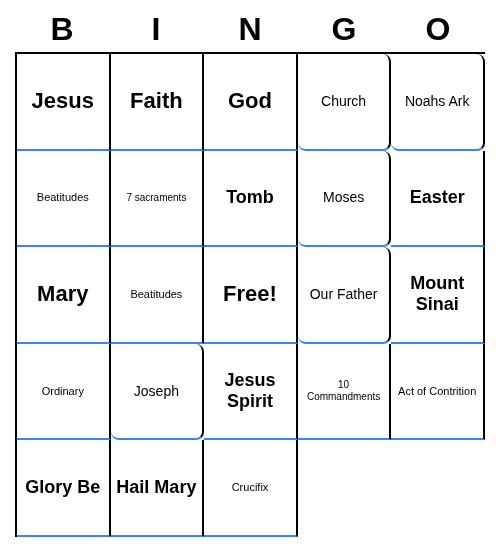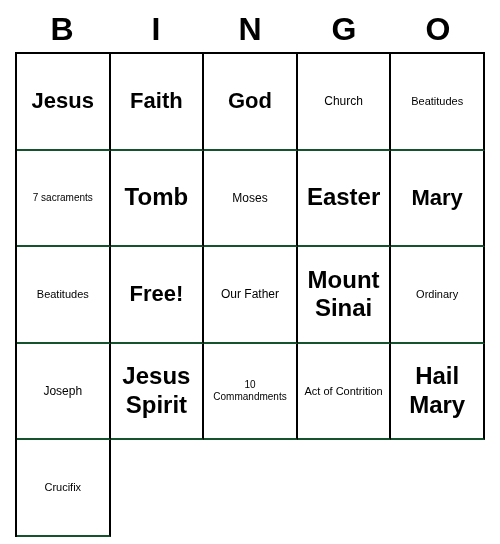--- a/index.html
+++ b/index.html
@@ -31,61 +31,63 @@
     .bingo-grid {
       display: grid;
       grid-template-columns: repeat(5, 1fr);
       grid-template-rows: repeat(5, 1fr);
       border-top: 2px solid #000;
       border-left: 2px solid #000;
       flex: 1;
     }
     .bingo-cell {
       border-right: 2px solid #000;
-      border-bottom: 2px solid #14532d;
+      border-bottom: 2px solid #3b82f6;
       display: flex;
       align-items: center;
       justify-content: center;
       text-align: center;
       padding: 4px;
       line-height: 1.2;
     }
     .size-xl { font-size: 22px; font-weight: bold; }
-    .size-lg { font-size: 24px; font-weight: bold; }
-    .size-md { font-size: 12px; }
+    .size-lg { font-size: 18px; font-weight: bold; }
+    .size-md { font-size: 14px; border-radius: 8px; }
     .size-sm { font-size: 11px; }
     .size-xs { font-size: 10px; }
   </style>
 </head>
 <body>
 
 <div class="bingo-container">
   <div class="bingo-header">
   <div class="bingo-header-cell">B</div>
       <div class="bingo-header-cell">I</div>
       <div class="bingo-header-cell">N</div>
       <div class="bingo-header-cell">G</div>
       <div class="bingo-header-cell">O</div>
     </div>
   <div class="bingo-grid">
   <div class="bingo-cell size-xl">Jesus</div>
       <div class="bingo-cell size-xl">Faith</div>
       <div class="bingo-cell size-xl">God</div>
       <div class="bingo-cell size-md">Church</div>
+      <div class="bingo-cell size-md">Noahs Ark</div>
       <div class="bingo-cell size-sm">Beatitudes</div>
       <div class="bingo-cell size-xs">7 sacraments</div>
       <div class="bingo-cell size-lg">Tomb</div>
       <div class="bingo-cell size-md">Moses</div>
       <div class="bingo-cell size-lg">Easter</div>
       <div class="bingo-cell size-xl">Mary</div>
       <div class="bingo-cell size-sm">Beatitudes</div>
       <div class="bingo-cell size-xl">Free!</div>
       <div class="bingo-cell size-md">Our Father</div>
       <div class="bingo-cell size-lg">Mount Sinai</div>
       <div class="bingo-cell size-sm">Ordinary</div>
       <div class="bingo-cell size-md">Joseph</div>
       <div class="bingo-cell size-lg">Jesus Spirit</div>
       <div class="bingo-cell size-xs">10 Commandments</div>
       <div class="bingo-cell size-sm">Act of Contrition</div>
+      <div class="bingo-cell size-lg">Glory Be</div>
       <div class="bingo-cell size-lg">Hail Mary</div>
       <div class="bingo-cell size-sm">Crucifix</div>
     </div>
 </div>
 
 </body></html>

